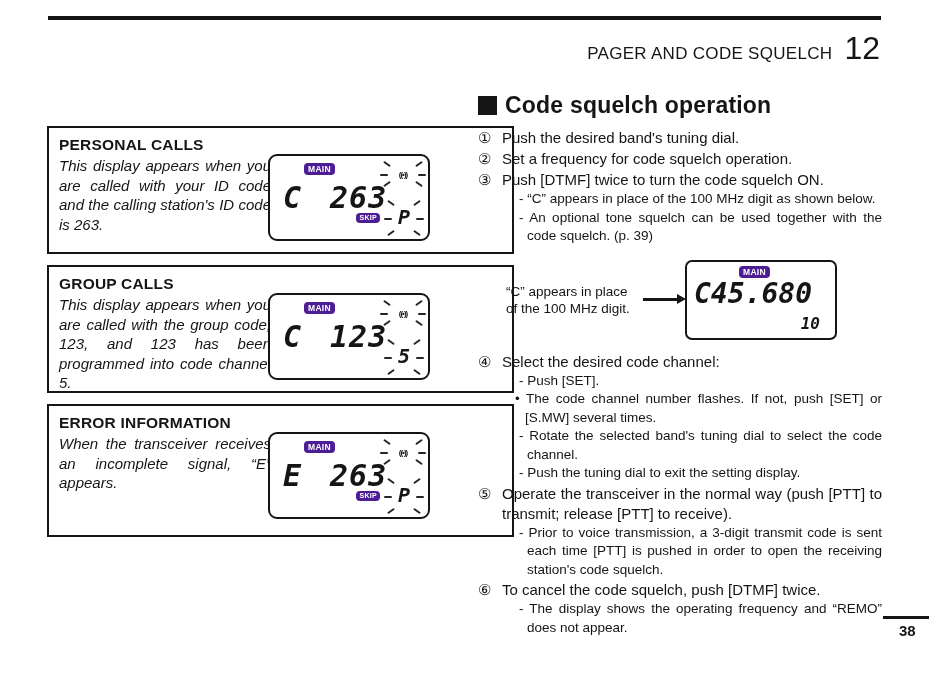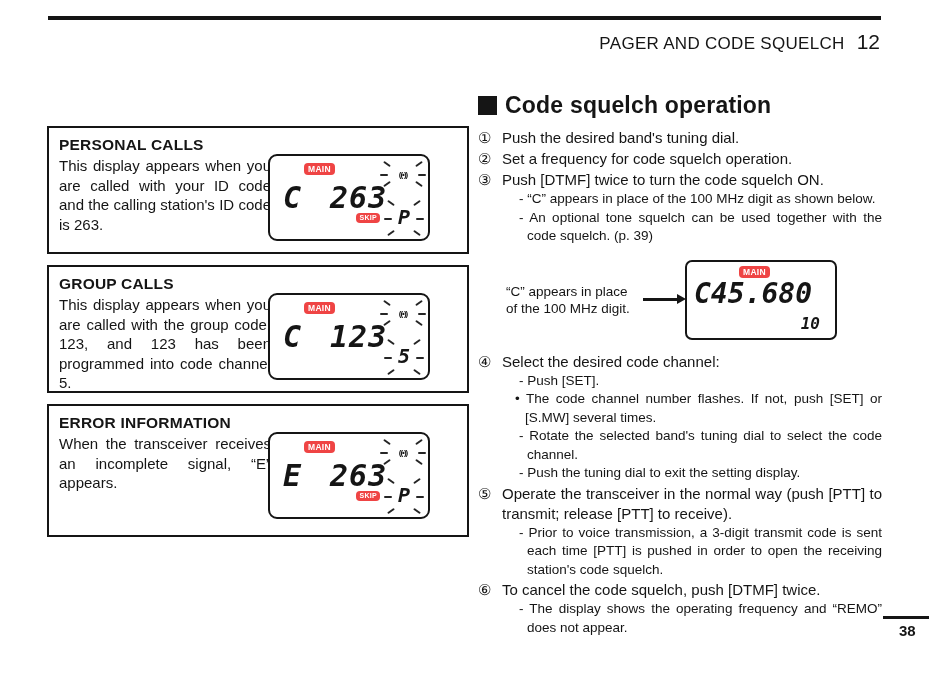--- a/index.html
+++ b/index.html
@@ -8,36 +8,36 @@
     position:relative;
     font-family:"Liberation Sans", sans-serif;
     color:#151515;
     -webkit-font-smoothing:antialiased;
   }
 
   
   .top-rule { position:absolute; left:48px; top:16px; width:833px; height:4px; background:#151515; }
   .header { position:absolute; top:30px; right:70px; display:flex; align-items:baseline; gap:12px;margin-left:44px; }
   .header-title { font-size:17px; letter-spacing:0.3px; }
-  .header-num { font-size:21px; }
+  .header-num { font-size:32px; }
 
   
   .left-col { position:absolute; left:47px; top:126px; width:391px; }
-  .info-box { position:absolute; left:0; width:422px; border:2px solid #151515; background:#fff; }
+  .info-box { position:absolute; left:0; width:467px; border:2px solid #151515; background:#fff; }
   .info-box:nth-child(1) { top:0;   height:128px; }
   .info-box:nth-child(2) { top:139px; height:128px; }
   .info-box:nth-child(3) { top:278px; height:133px; }
   .box-title { font-weight:bold; font-size:15.5px; margin:8px 0 2px 10px; letter-spacing:0.2px; }
-  .box-body  { font-size:15px; line-height:19.5px; text-align:justify; width:212px; margin:2px 0 0 10px; }
+  .box-body  { font-size:15px; line-height:19.5px; text-align:justify; width:212px; margin:2px 0 0 10px;font-style:italic; }
 
   
   .lcd { position:absolute; border:2px solid #151515; border-radius:9px; background:#fff; }
   .left-lcd { left:219px; top:26px; width:162px; height:87px; }
   .badge {
-    position:absolute; background:#ef4444; color:#fff; font-weight:bold;
+    position:absolute; background:#4c1d95; color:#fff; font-weight:bold;
     font-size:8.5px; line-height:10px; border-radius:4px; padding:1px 4px; letter-spacing:0.3px;
   }
   .left-lcd .main-badge { top:7px; left:34px; }
   .skip-badge { bottom:16px; right:48px; font-size:7px; line-height:8px; padding:1px 3px; }
   .seg { font-family:"DejaVu Sans Mono", monospace; font-weight:bold; font-style:italic; }
   .seg-main { position:absolute; left:13px; top:24px; font-size:30px; letter-spacing:1px; white-space:nowrap; }
   .left-lcd .seg-value { margin-left:28px; }
 
   
   .flash-wrap { position:absolute; }

